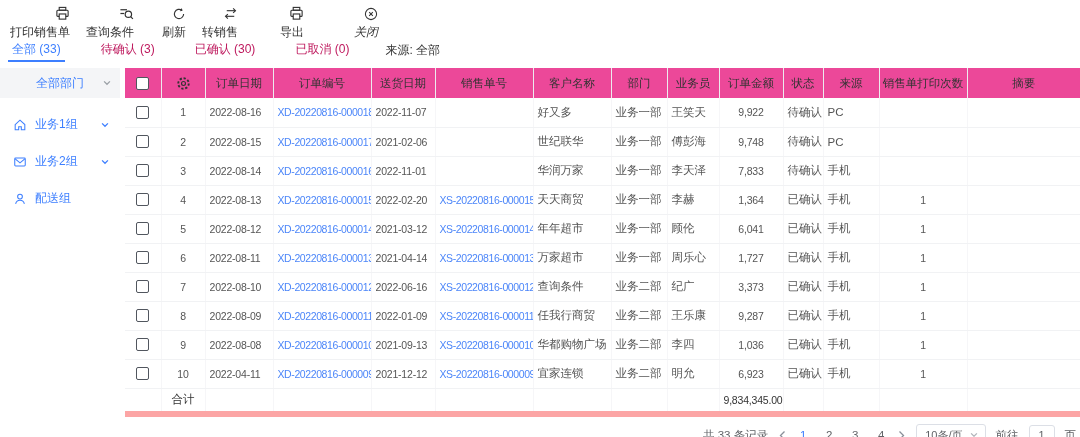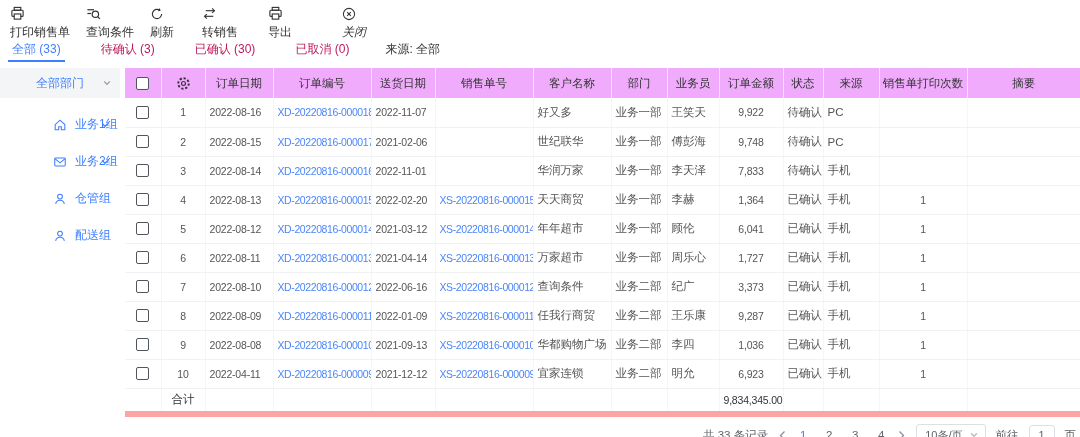--- a/index.html
+++ b/index.html
@@ -5,52 +5,52 @@
   * { box-sizing: border-box; margin: 0; padding: 0; }
   html,body { width:1080px; height:437px; overflow:hidden; }
   body {
     font-family: "Liberation Sans", "DejaVu Sans", sans-serif;
     font-size: 12px; color:#333; background:#fff; position:relative;
   }
   :root { --accent:#3D7FFF; --link:#4C86F9; }
 
   
   .toolbar { display:flex; align-items:flex-start; padding:6px 0 0 10px; height:38px; }
-  .tool-item { display:flex; flex-direction:column; align-items:flex-start; gap:3px;
+  .tool-item { display:flex; flex-direction:column; align-items:flex-end; gap:3px;
                min-width:36px; margin-right:16px; cursor:pointer; color:#333; }
   .tool-item:nth-child(5){ margin-left:14px; }
   .tool-item:nth-child(6){ margin-left:22px;font-style:italic; }
   .tool-icon { height:15px; display:flex; align-items:center; color:#333; }
   .tool-icon svg { display:block; }
   .tool-label { font-size:12px; white-space:nowrap; }
 
   
-  .tabs-row { display:flex; align-items:flex-start; height:24px; padding-left:8px; }
+  .tabs-row { display:flex; align-items:center; height:24px; padding-left:8px; }
   .tabs { display:flex; }
   .tab { padding:0 4px; margin-right:32px; line-height:22px; cursor:pointer; color:#be185d; white-space:nowrap; }
   .tab.active { color:var(--accent); border-bottom:2px solid var(--accent); }
   .tab-filter { line-height:22px; margin-right:34px; color:#333; white-space:nowrap; cursor:pointer; }
 
   
   .main { display:flex; align-items:flex-start; }
   .sidebar { width:120px; flex:none; }
   .dept-selector { margin-top:6px; height:30px; background:#f4f5f7; color:var(--accent);
                    display:flex; align-items:center; justify-content:center; position:relative; cursor:pointer; }
   .dept-chevron { position:absolute; right:8px; color:#9aa0a6; display:flex; }
   .side-items { padding-top:8px; }
   .side-item { position:relative; display:flex; align-items:center; gap:8px;
-               padding-left:13px; height:37px; color:var(--accent); cursor:pointer;margin-left:40px; }
+               padding-left:13px; height:37px; color:var(--accent); cursor:pointer; }
   .side-icon { display:flex; color:var(--accent); }
   .side-label { white-space:nowrap; }
   .side-chevron { position:absolute; right:10px; display:flex; color:var(--accent); }
 
   
   .table-wrap { flex:1; margin-left:5px; padding-top:6px; }
   table { border-collapse:collapse; table-layout:fixed; width:955px; }
-  th { background:#f0abfc; height:30px; font-weight:400; color:#333; font-size:11.5px;
+  th { background:#ec4899; height:30px; font-weight:400; color:#333; font-size:11.5px;
        border-right:1px solid #ececee; padding:0 2px; white-space:nowrap; overflow:hidden; }
   th:last-child { border-right:none; }
   td { height:29px; border-bottom:1px solid #f1f2f4; border-right:1px solid #f6f6f8;
        font-size:11.5px; color:#555; padding:0 4px; white-space:nowrap; overflow:hidden; }
   td:last-child { border-right:none; }
   .cell-center { text-align:center; }
   .cell-right { text-align:center; }
   .cb { width:13px; height:13px; border:1.5px solid #51565e; border-radius:2px;
         background:#fff; display:inline-block; vertical-align:middle; cursor:pointer; }
   .gear { color:#333; display:inline-flex; vertical-align:middle; cursor:pointer; }
@@ -177,29 +177,20 @@
               <rect x="2" y="3.5" width="12" height="9" rx="1"></rect>
               <path d="M2.5 4.5 L8 9 L13.5 4.5"></path>
             </svg>
           </span>
           <span class="side-label">业务2组</span>
           <span class="side-chevron">
             <svg width="10" height="10" viewBox="0 0 12 12" fill="none" stroke="currentColor" stroke-width="1.5">
               <path d="M2.5 4 L6 7.5 L9.5 4"></path>
             </svg>
           </span>
-        </div>
-        <div class="side-item">
-          <span class="side-icon">
-            <svg width="14" height="14" viewBox="0 0 16 16" fill="none" stroke="currentColor" stroke-width="1.2">
-              <circle cx="8" cy="5.2" r="2.7"></circle>
-              <path d="M3 13.5 C3.7 10.6 5.6 9.4 8 9.4 C10.4 9.4 12.3 10.6 13 13.5"></path>
-            </svg>
-          </span>
-          <span class="side-label">仓管组</span>
         </div>
         <div class="side-item">
           <span class="side-icon">
             <svg width="14" height="14" viewBox="0 0 16 16" fill="none" stroke="currentColor" stroke-width="1.2">
               <circle cx="8" cy="5.2" r="2.7"></circle>
               <path d="M3 13.5 C3.7 10.6 5.6 9.4 8 9.4 C10.4 9.4 12.3 10.6 13 13.5"></path>
             </svg>
           </span>
           <span class="side-label">配送组</span>
         </div>

